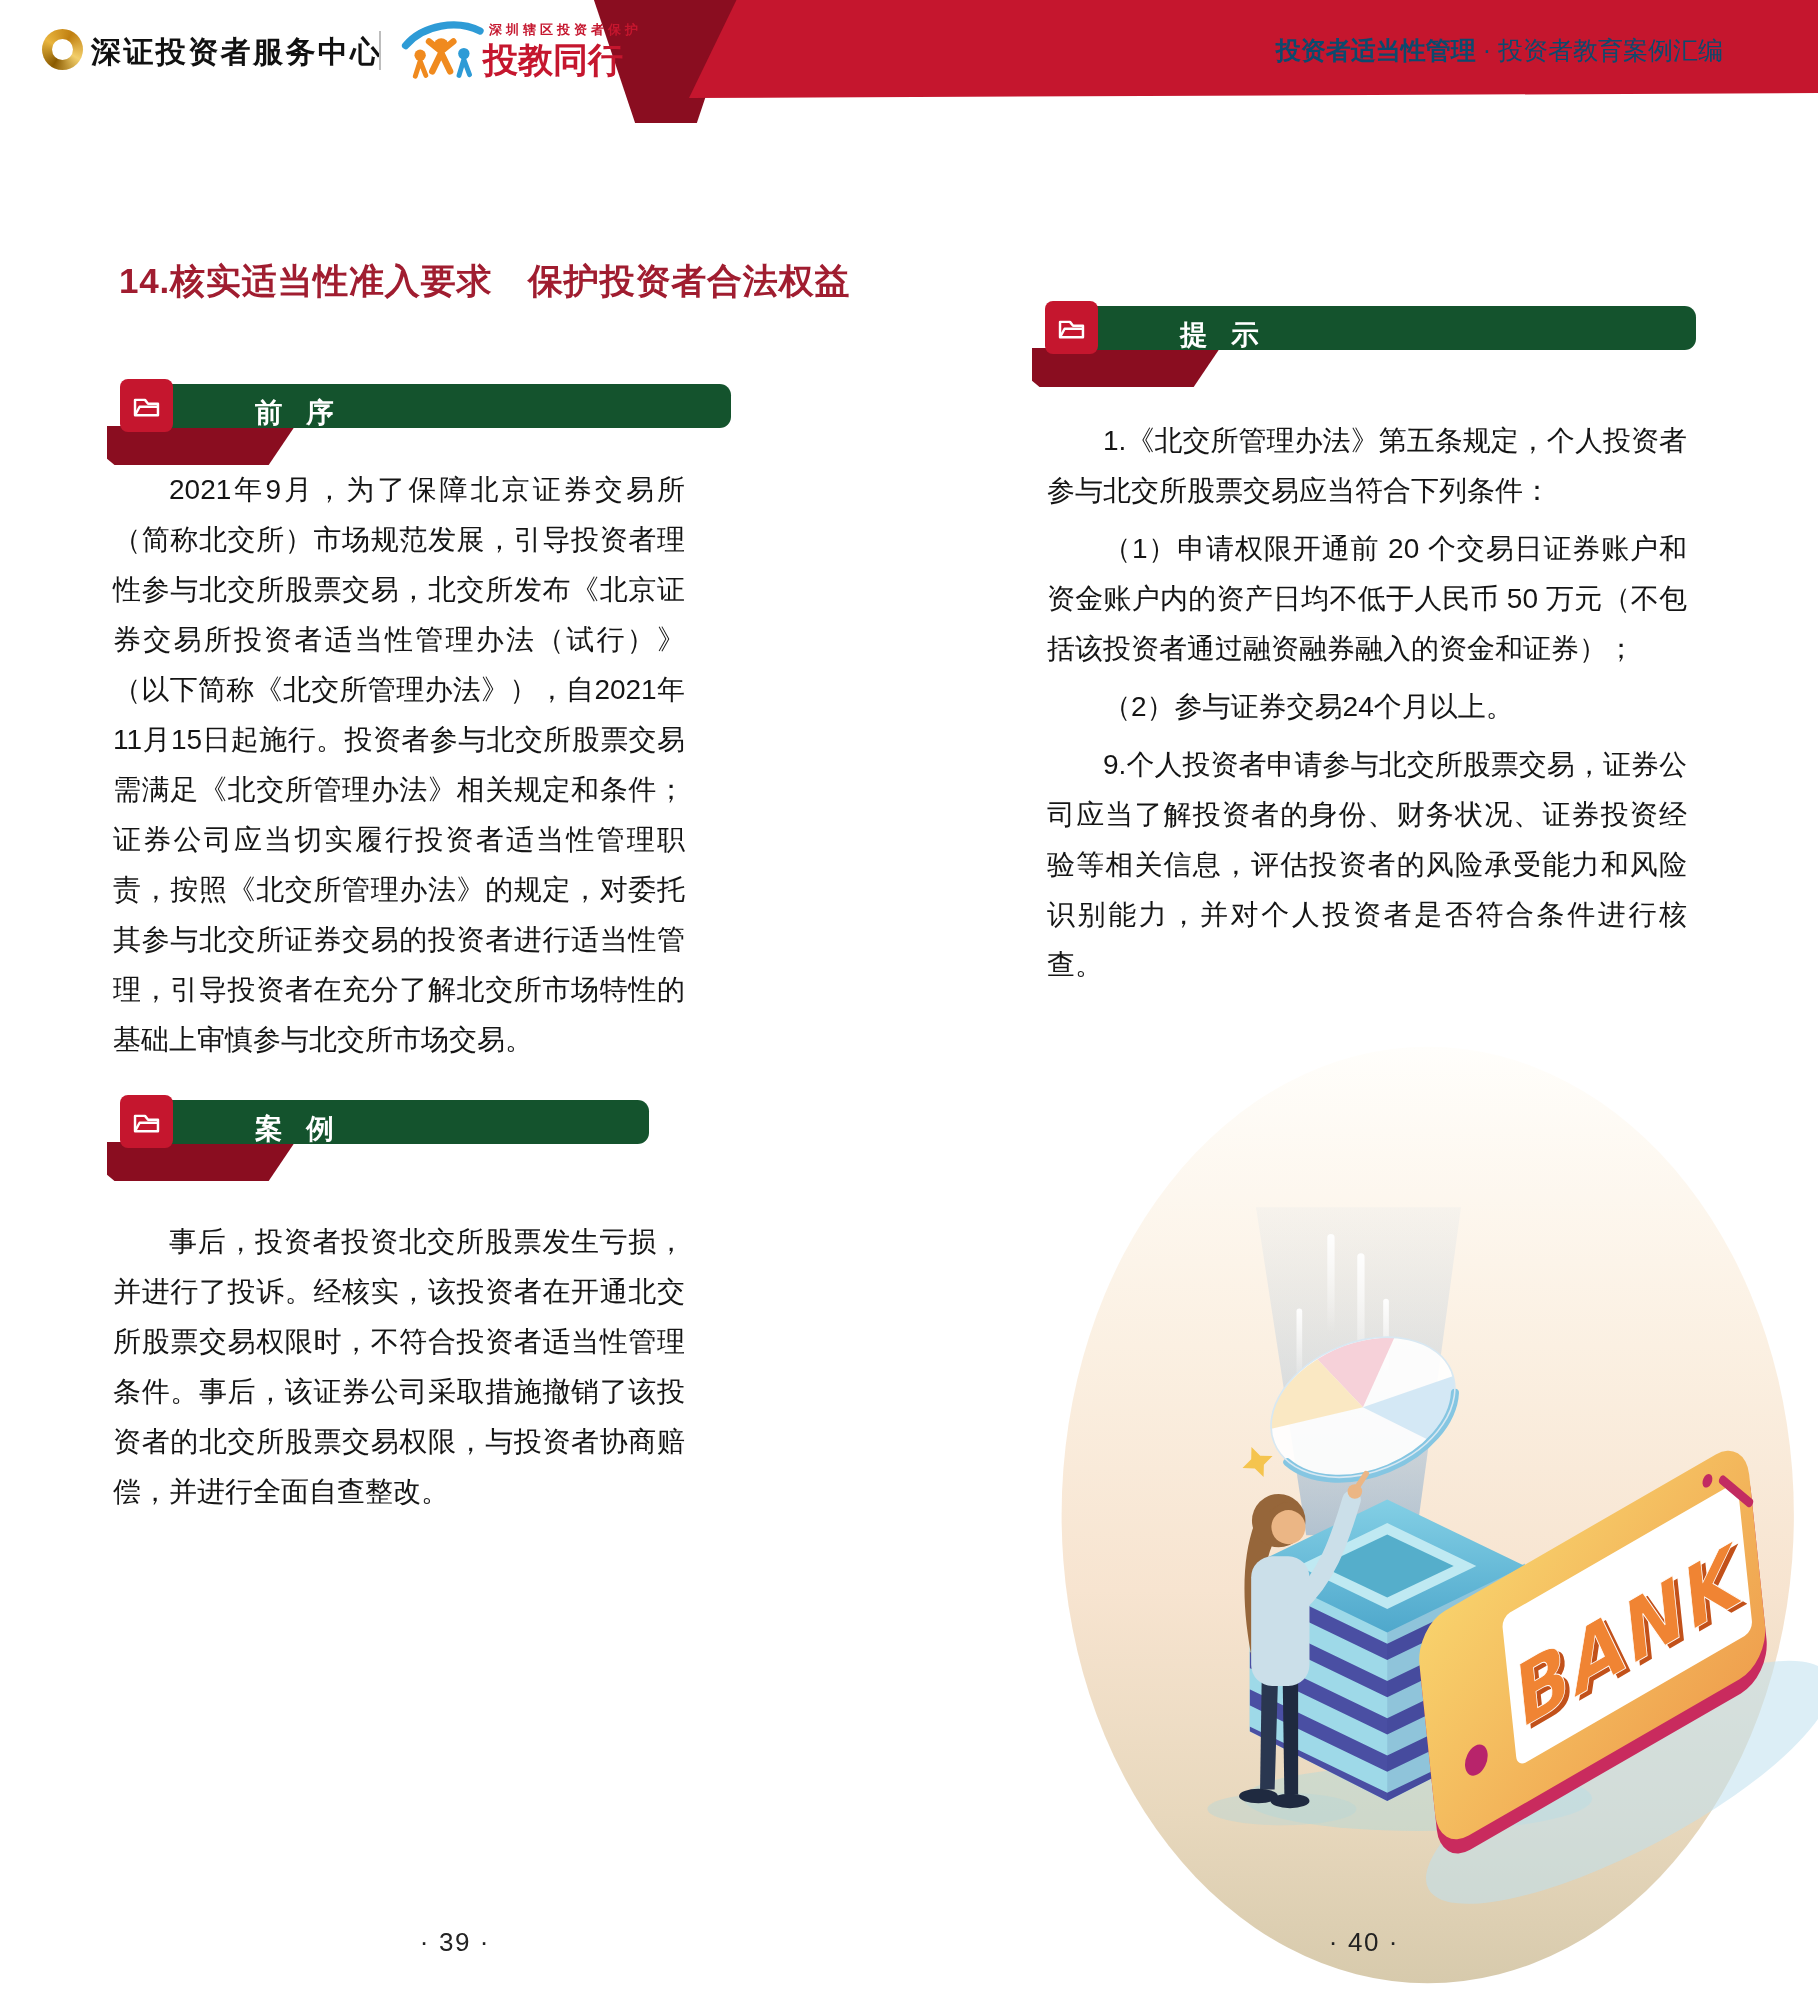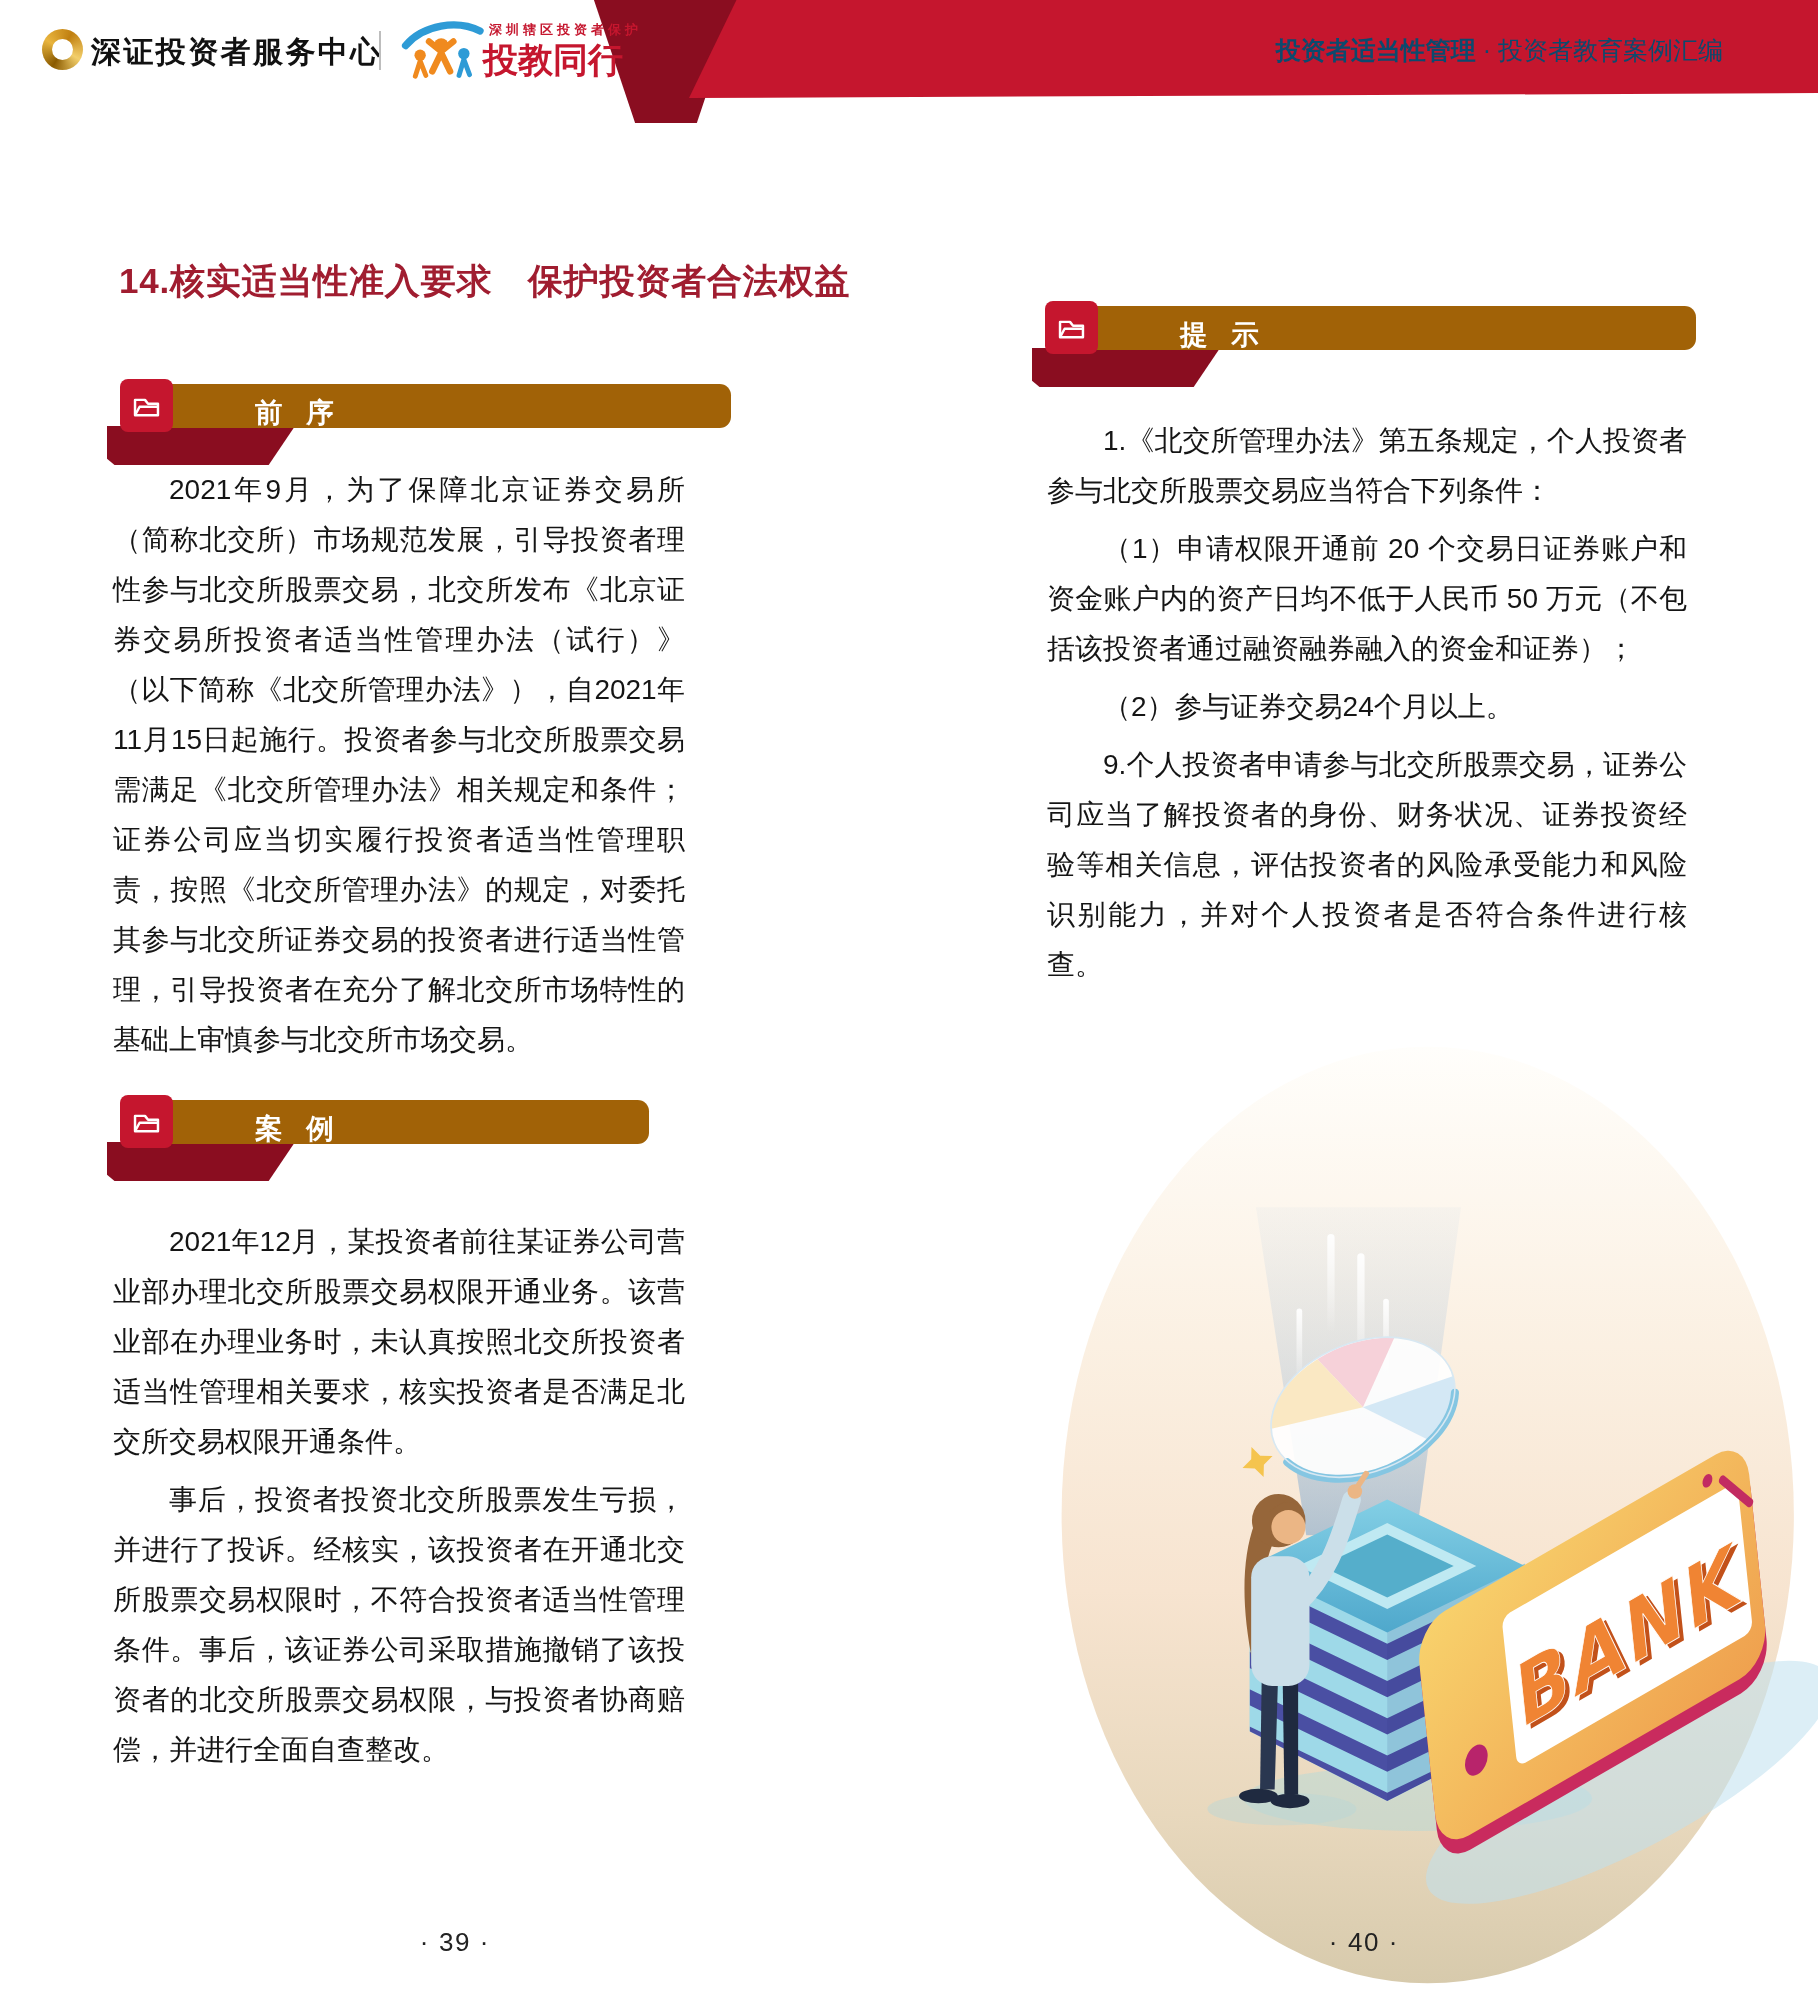--- a/index.html
+++ b/index.html
@@ -22,21 +22,21 @@
   .people-logo { position:absolute; left:399px; top:18px; }
   .partner-small { position:absolute; left:489px; top:21px; font-size:13px; font-weight:bold;
     color:#C5162E; letter-spacing:4px; white-space:nowrap; }
   .partner-name { position:absolute; left:483px; top:37px; font-size:35px; font-weight:bold; color:#C5162E; white-space:nowrap; }
   
   .page-title { position:absolute; left:119px; top:258px; font-size:35px; font-weight:bold;
     color:#A01D30; letter-spacing:0.8px; white-space:pre; }
   .tag { position:absolute; height:63px; }
   .tag .fold { position:absolute; left:-13px; top:47px; width:188px; height:39px; background:#8A0D20;
     clip-path:polygon(0 0,100% 0,86% 100%,4% 100%,0 84%); }
-  .tag .bar { position:absolute; left:36px; right:0; top:4.9px; height:44px; background:#a16207; border-radius:11.3px; }
+  .tag .bar { position:absolute; left:36px; right:0; top:4.9px; height:44px; background:#14532d; border-radius:11.3px; }
   .tag .bar-label { position:absolute; left:99px; top:11.3px; color:#ffffff; font-weight:bold;
     font-size:27.5px; letter-spacing:8px; white-space:nowrap; }
   .tag .sq { position:absolute; left:0; top:0; width:53px; height:53px; background:#C5162E;
     border-radius:8px; display:flex; align-items:center; justify-content:center; z-index:2; }
   .col p { margin:8px; text-indent:2em; text-align:justify; }
   .col { position:absolute; font-size:28px; line-height:50px; color:#151515; }
   .col-preface { left:105px; top:457px; width:588px; }
   .col-case { left:105px; top:1209px; width:588px; }
   .col-tips { left:1039px; top:408px; width:656px; }
   .footer-no { position:absolute; top:1927px; width:130px; text-align:center;
@@ -96,21 +96,20 @@
     </div>
     <div class="sq">
       <svg width="31" height="26" viewBox="0 0 40 34">
         <path d="M5 9 L18 9 L22 14 L35 14 L35 29 L5 29 Z" fill="none" stroke="#ffffff" stroke-width="3.2" stroke-linejoin="round"></path>
         <path d="M5 29 L11 18 L35 18" fill="none" stroke="#ffffff" stroke-width="3.2" stroke-linejoin="round"></path>
       </svg>
     </div>
   </div>
 
   <div class="col col-case">
-    <p>2021年12月，某投资者前往某证券公司营业部办理北交所股票交易权限开通业务。该营业部在办理业务时，未认真按照北交所投资者适当性管理相关要求，核实投资者是否满足北交所交易权限开通条件。</p>
     <p>事后，投资者投资北交所股票发生亏损，并进行了投诉。经核实，该投资者在开通北交所股票交易权限时，不符合投资者适当性管理条件。事后，该证券公司采取措施撤销了该投资者的北交所股票交易权限，与投资者协商赔偿，并进行全面自查整改。</p>
   </div>
 
   <div class="footer-no footer-39">· 39 ·</div>
 
   <div class="tag" style="left:1045px; top:301px; width:651px;">
     <div class="fold"></div>
     <div class="bar">
       <span class="bar-label">提 示</span>
     </div>

